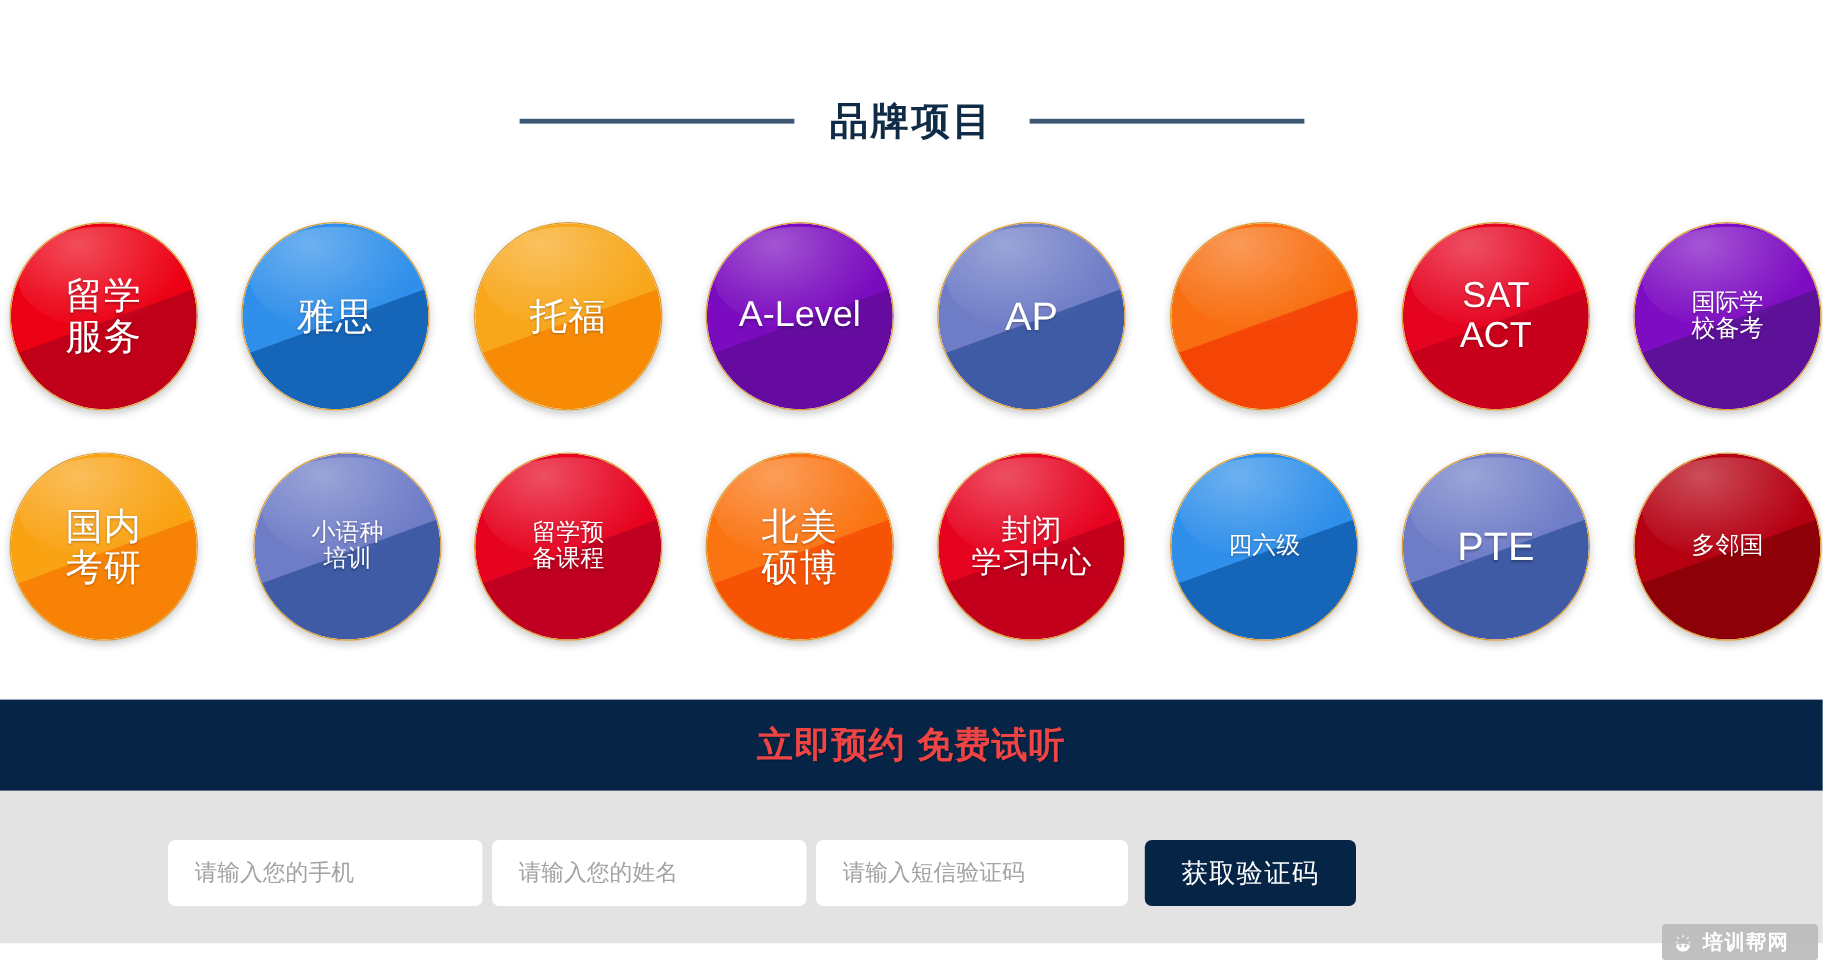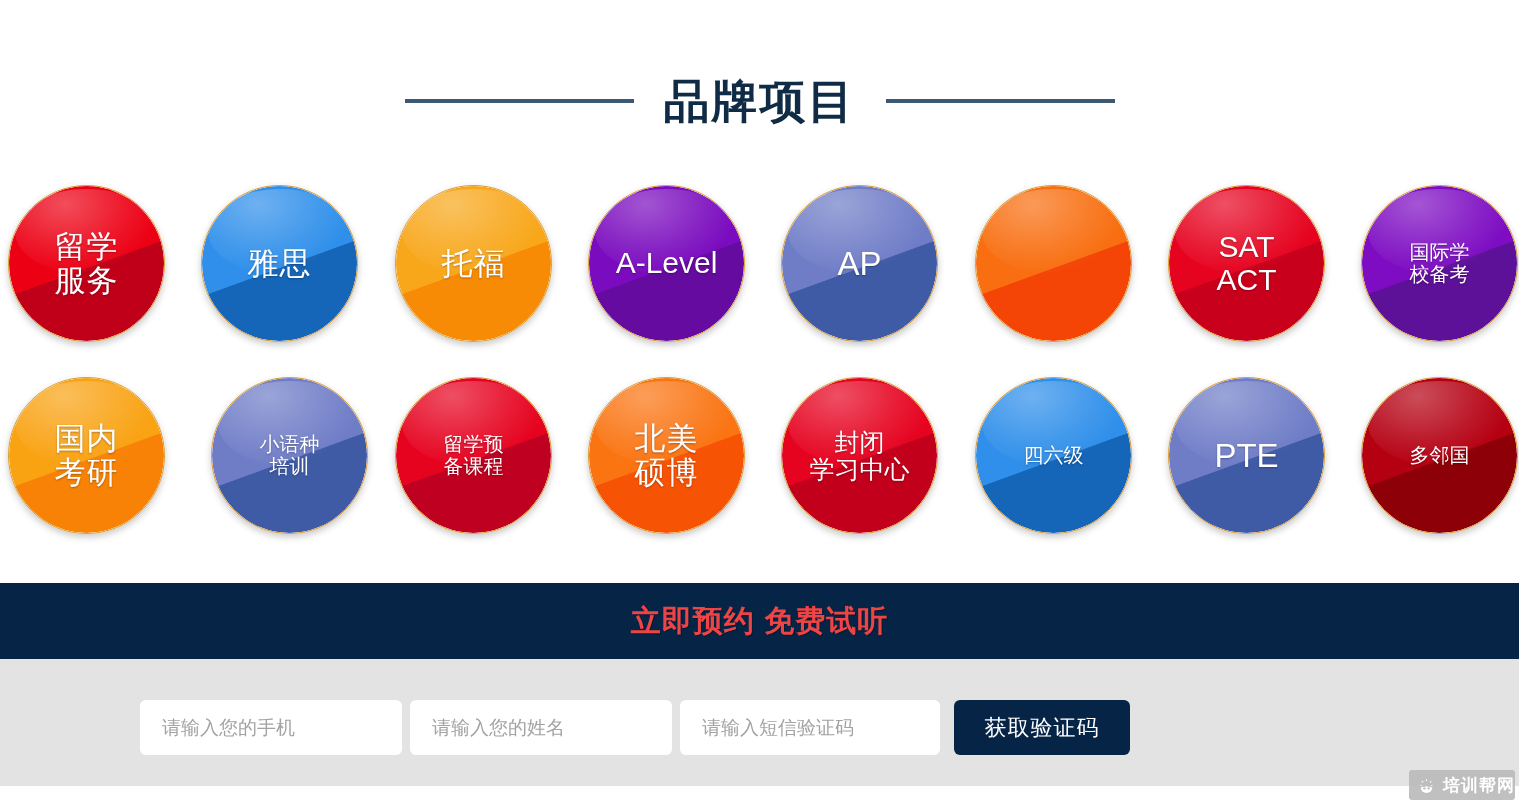--- a/index.html
+++ b/index.html
@@ -15,21 +15,21 @@
   
   .section-head {
     position: absolute;
     left: 0; top: 62px;
     width: 1519px; height: 78px;
     display: flex; align-items: center; justify-content: center;
     gap: 30px;
   }
   .head-rule { width: 229px; height: 4px; background: #3d5873; }
   .head-title {
-    font-size: 46px;
+    font-size: 32px;
     font-weight: bold;
     color: #0f2b45;
     letter-spacing: 2px;
     line-height: 1;
     white-space: nowrap;
   }
 
   
   .circle-grid {
     position: absolute;
@@ -136,21 +136,21 @@
     letter-spacing: 1px;
   }
   .btn-code { width: 176px; background: #052446; margin-left: 6px; }
   .btn-submit { width: 242px; background: #d4020f; margin-left: 8px; }
 
   
   .watermark {
     position: absolute;
     right: 4px; bottom: 4px;
     height: 30px;
-    padding: 0 0 0 8px;
+    padding: 0 24px 0 8px;
     background: #bdbdbd;
     border-radius: 3px;
     display: flex; align-items: center; gap: 7px;
     opacity: 0.95;
   }
   .watermark .wm-icon { width: 19px; height: 19px; display: block; }
   .watermark .wm-text {
     color: #ffffff;
     font-size: 17px;
     font-weight: bold;

